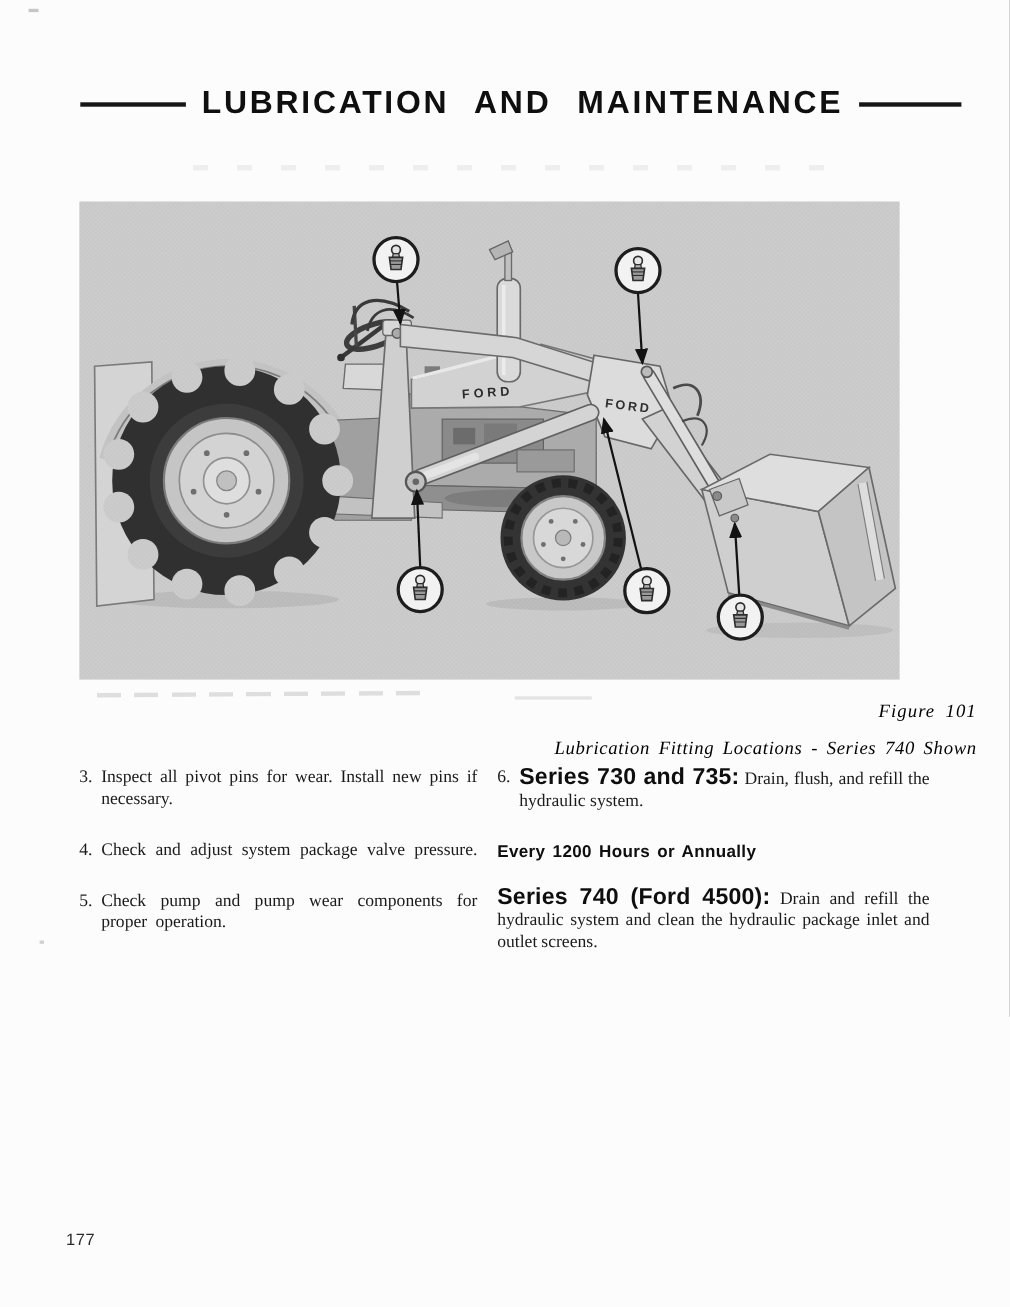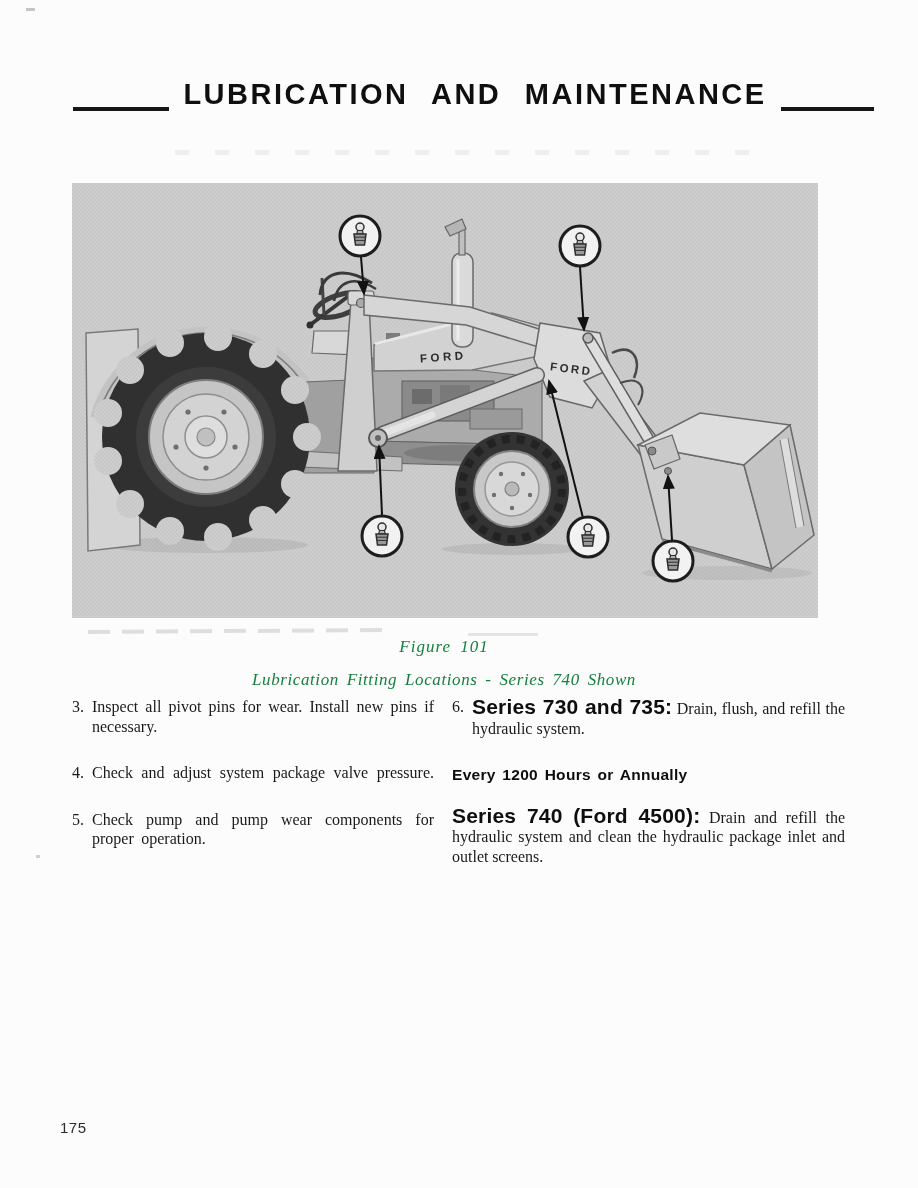--- a/index.html
+++ b/index.html
@@ -7,21 +7,21 @@
     position:relative;
     width:918px;height:1188px;
     background:#fcfcfc;
     font-family:"Liberation Serif", serif;
     color:#1a1a1a;
     overflow:hidden;
   }
   
   .header{
     position:absolute;top:78px;left:0;right:0;
-    display:flex;align-items:flex-end;justify-content:center;gap:14px;margin-left:29px;
+    display:flex;align-items:center;justify-content:center;gap:14px;margin-left:29px;
   }
   .header .rule{display:block;height:4px;background:#161616;}
   .rule-left{width:96px;}
   .rule-right{width:93px;}
   .title{
     margin:0;
     font-family:"Liberation Sans", sans-serif;
     font-weight:700;
     font-size:29px;
     letter-spacing:2.5px;
@@ -37,21 +37,21 @@
   .smear-caption{left:88px;top:629px;width:300px;height:4px;opacity:.35;transform:rotate(-.4deg);
     background:repeating-linear-gradient(90deg,#a6a6a6 0 22px,transparent 22px 34px);}
   .smear-caption2{left:468px;top:633px;width:70px;height:3px;opacity:.3;background:#ababab;}
   .dot-mark{left:36px;top:855px;width:4px;height:3px;background:#d0d0d0;}
   
   .photo{
     position:absolute;left:72px;top:183px;width:746px;height:435px;margin:0;
   }
   .photo svg{display:block;width:746px;height:435px;}
   
-  .caption{position:absolute;left:0;right:30px;top:637px;text-align:center;font-style:italic;color:#15803d;}
+  .caption{position:absolute;left:0;right:30px;top:637px;text-align:right;font-style:italic;color:#000000;}
   .caption .cap1{font-size:17px;letter-spacing:1px;word-spacing:4px;}
   .caption .cap2{font-size:17px;letter-spacing:.6px;word-spacing:3px;margin-top:13px;}
   
   .cols{
     position:absolute;top:697px;left:72px;width:773px;
     display:flex;gap:18px;
     font-size:16px;line-height:19.5px;
   }
   .col-left{width:362px;}
   .col-right{width:393px;}
@@ -275,15 +275,15 @@
     <section class="col-right">
       <div class="item">
         <span class="num">6.</span>
         <p><b class="lead">Series 730 and 735:</b> <span>Drain, flush, and refill the hydraulic system.</span></p>
       </div>
       <h2 class="interval-heading">Every 1200 Hours or Annually</h2>
       <p class="interval-para"><b class="lead">Series 740 (Ford 4500):</b> <span>Drain and refill the hydraulic system and clean the hydraulic package inlet and outlet screens.</span></p>
     </section>
   </main>
 
-  <span class="page-number">175</span>
+  <span class="page-number">177</span>
 
 </div>
 
 </body></html>

